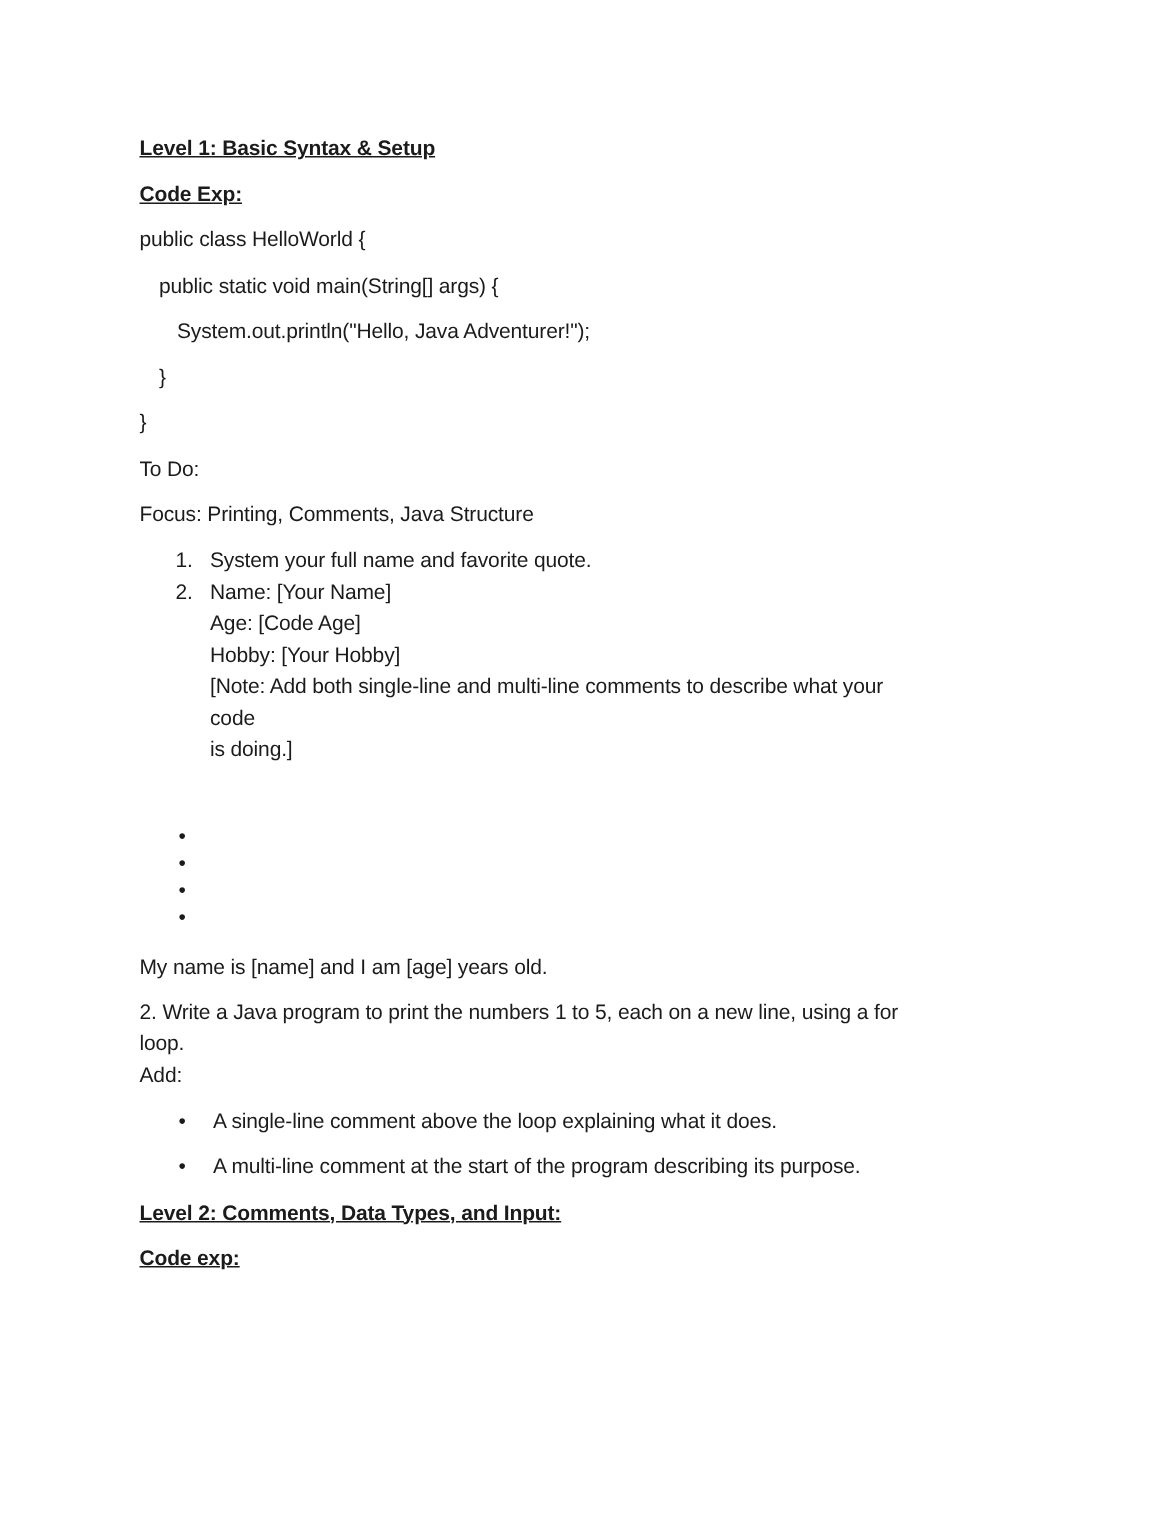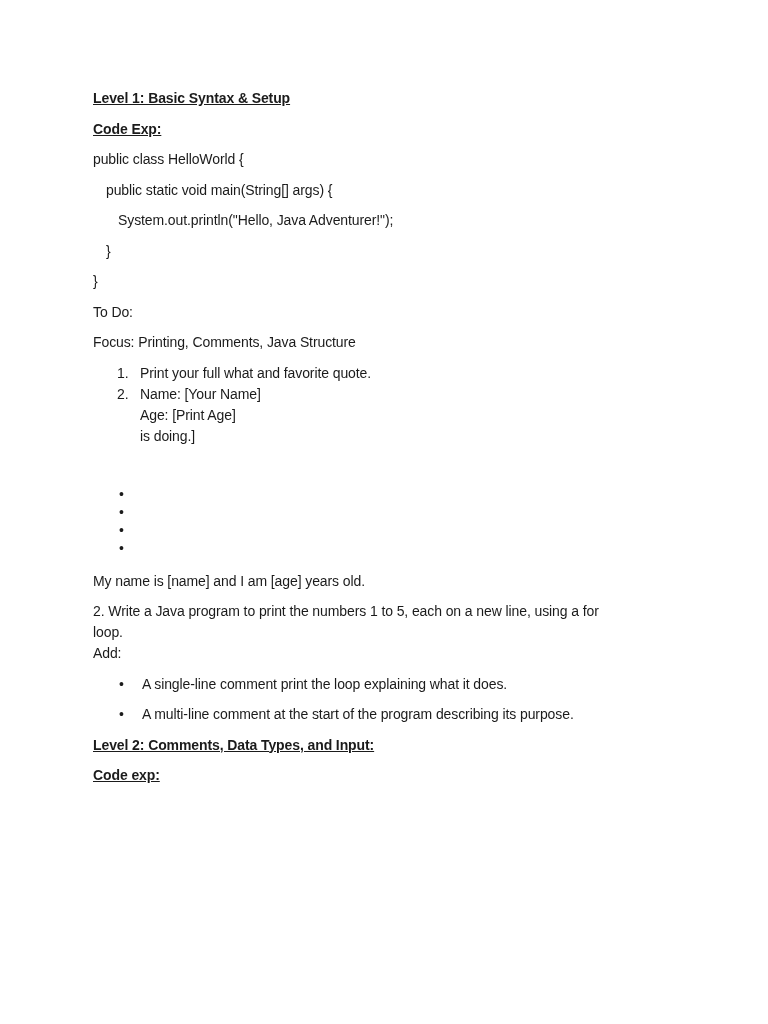--- a/index.html
+++ b/index.html
@@ -81,27 +81,29 @@
   <div class="para ind-0">}</div>
 
 
   <div class="para">To Do:</div>
 
   <div class="para">Focus: Printing, Comments, Java Structure</div>
 
   <div class="num-list">
     <div class="num-item">
       <span class="num-marker">1.</span>
-      <span class="num-body">Print your full what and favorite quote.</span>
+      <span class="num-body">System your full name and favorite quote.</span>
     </div>
     <div class="num-item">
       <span class="num-marker">2.</span>
       <span class="num-body">
         <span class="line">Name: [Your Name]</span>
-        <span class="line">Age: [Print Age]</span>
+        <span class="line">Age: [Code Age]</span>
+        <span class="line">Hobby: [Your Hobby]</span>
+        <span class="line">[Note: Add both single-line and multi-line comments to describe what your code</span>
         <span class="line">is doing.]</span>
       </span>
     </div>
   </div>
 
   <div class="empty-bullets">
     <div class="empty-bullet">
       <span class="bullet-marker">•</span>
     </div>
     <div class="empty-bullet">
@@ -118,21 +120,21 @@
 
   <div class="para">My name is [name] and I am [age] years old.</div>
 
   <div class="para">
     <span class="line" style="display:block">2. Write a Java program to print the numbers 1 to 5, each on a new line, using a for loop.</span>
     <span class="line" style="display:block">Add:</span>
   </div>
 
   <div class="hw-bullet">
     <span class="bullet-marker">•</span>
-    <span class="hw-bullet-text">A single-line comment print the loop explaining what it does.</span>
+    <span class="hw-bullet-text">A single-line comment above the loop explaining what it does.</span>
   </div>
   <div class="hw-bullet">
     <span class="bullet-marker">•</span>
     <span class="hw-bullet-text">A multi-line comment at the start of the program describing its purpose.</span>
   </div>
 
   <div class="para heading">Level 2: Comments, Data Types, and Input:</div>
 
   <div class="para heading">Code exp:</div>
 

